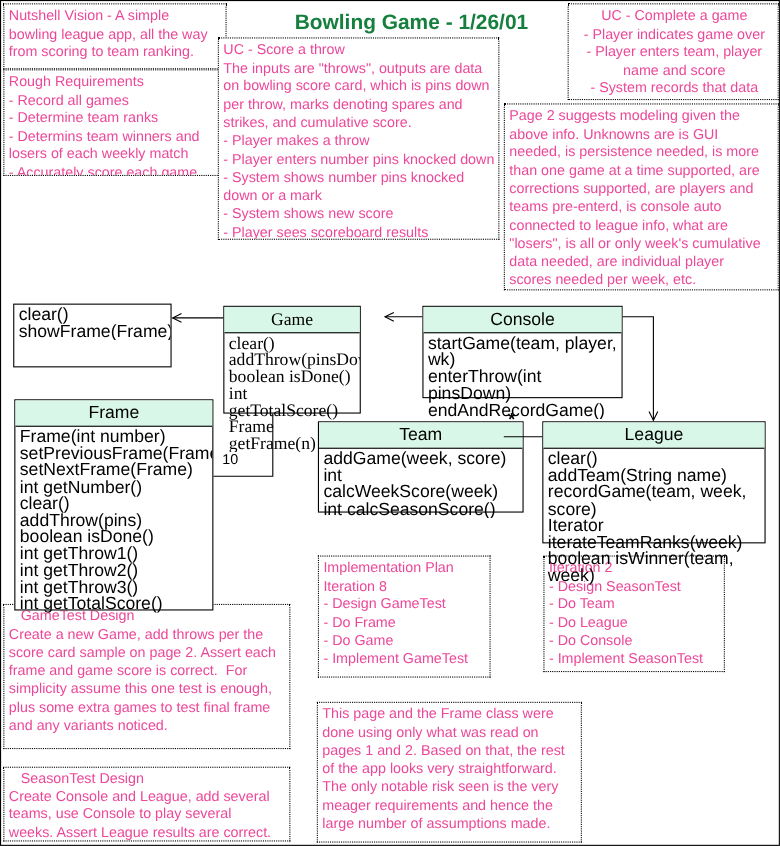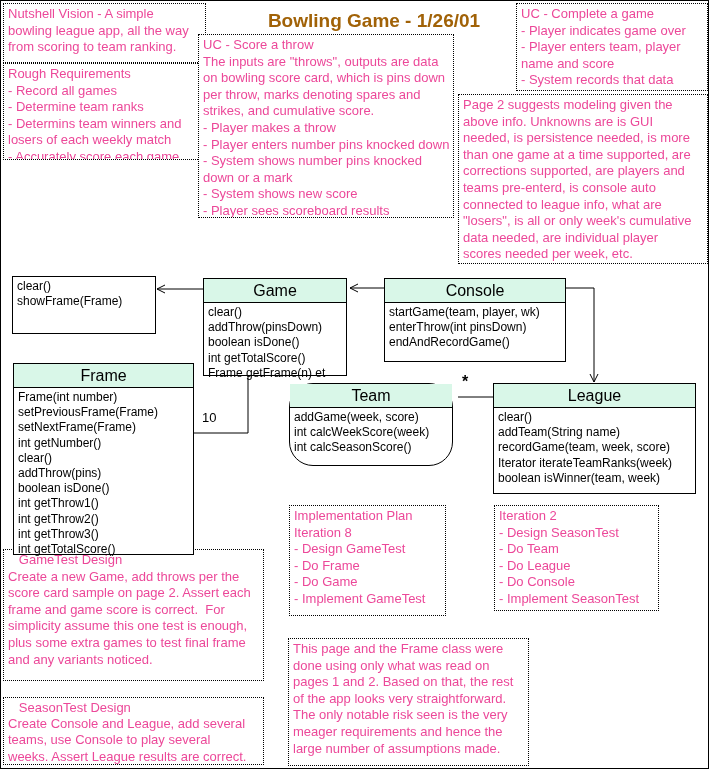--- a/index.html
+++ b/index.html
@@ -12,21 +12,21 @@
     height: 769px;
     background: #ffffff;
     border: 1px solid #000;
     overflow: hidden;
   }
 
   .title {
     position: absolute;
     font-weight: bold;
     font-size: 19px;
-    color: #a16207;
+    color: #15803d;
     text-align: center;
     white-space: nowrap;
   }
 
   .note {
     position: absolute;
     border: 1px dotted #000;
     background: #fff;
     color: #ec4899;
     font-size: 13px;
@@ -46,21 +46,21 @@
     height: 24px;
     line-height: 23px;
     border-bottom: 1px solid #000;
     background: var(--header-bg, #d9f7e8);
     text-align: center;
     font-size: 16px;
     overflow: hidden;
     white-space: nowrap;
   }
   .uml-body {
-    font-size: 12px;
+    font-size: 16px;
     line-height: 15.2px;
     padding: 2px 1px 0 4px;
     white-space: pre-wrap;
     overflow: hidden;
   }
 
   .connectors {
     position: absolute;
     left: 0; top: 0;
     width: 709px; height: 769px;
@@ -103,21 +103,21 @@
 on bowling score card, which is pins down
 per throw, marks denoting spares and
 strikes, and cumulative score.
 - Player makes a throw
 - Player enters number pins knocked down
 - System shows number pins knocked
 down or a mark
 - System shows new score
 - Player sees scoreboard results</div>
 
-  <div class="note" style="left:515px; top:2px; width:192px; height:88px;">UC - Complete a game
+  <div class="note" style="left:515px; top:2px; width:192px; height:88px;text-align:center;">UC - Complete a game
 - Player indicates game over
 - Player enters team, player
 name and score
 - System records that data</div>
 
   <div class="note" style="left:457px; top:93px; width:250px; height:170px;">Page 2 suggests modeling given the
 above info. Unknowns are is GUI
 needed, is persistence needed, is more
 than one game at a time supported, are
 corrections supported, are players and
@@ -160,21 +160,21 @@
 of the app looks very straightforward.
 The only notable risk seen is the very
 meager requirements and hence the
 large number of assumptions made.</div>
 
   <div class="uml-class" style="left:11px; top:275px; width:144px; height:58px;">
     <div class="uml-body">clear()
 showFrame(Frame)</div>
   </div>
 
-  <div class="uml-class" style="left:202px; top:277px; width:144px; height:98px;">
+  <div class="uml-class" style="left:202px; top:277px; width:125px; height:98px;font-family:Liberation Serif, serif;">
     <div class="uml-header">Game</div>
     <div class="uml-body">clear()
 addThrow(pinsDown)
 boolean isDone()
 int getTotalScore()
 Frame getFrame(n) et</div>
   </div>
 
   <div class="uml-class" style="left:383px; top:277px; width:182px; height:84px;">
     <div class="uml-header">Console</div>
@@ -191,21 +191,21 @@
 int getNumber()
 clear()
 addThrow(pins)
 boolean isDone()
 int getThrow1()
 int getThrow2()
 int getThrow3()
 int getTotalScore()</div>
   </div>
 
-  <div class="uml-class" style="left:288px; top:382px; width:164px; height:83px;border-radius:24px;">
+  <div class="uml-class" style="left:288px; top:382px; width:187px; height:83px;">
     <div class="uml-header">Team</div>
     <div class="uml-body">addGame(week, score)
 int calcWeekScore(week)
 int calcSeasonScore()</div>
   </div>
 
   <div class="uml-class" style="left:492px; top:382px; width:203px; height:111px;">
     <div class="uml-header">League</div>
     <div class="uml-body">clear()
 addTeam(String name)

